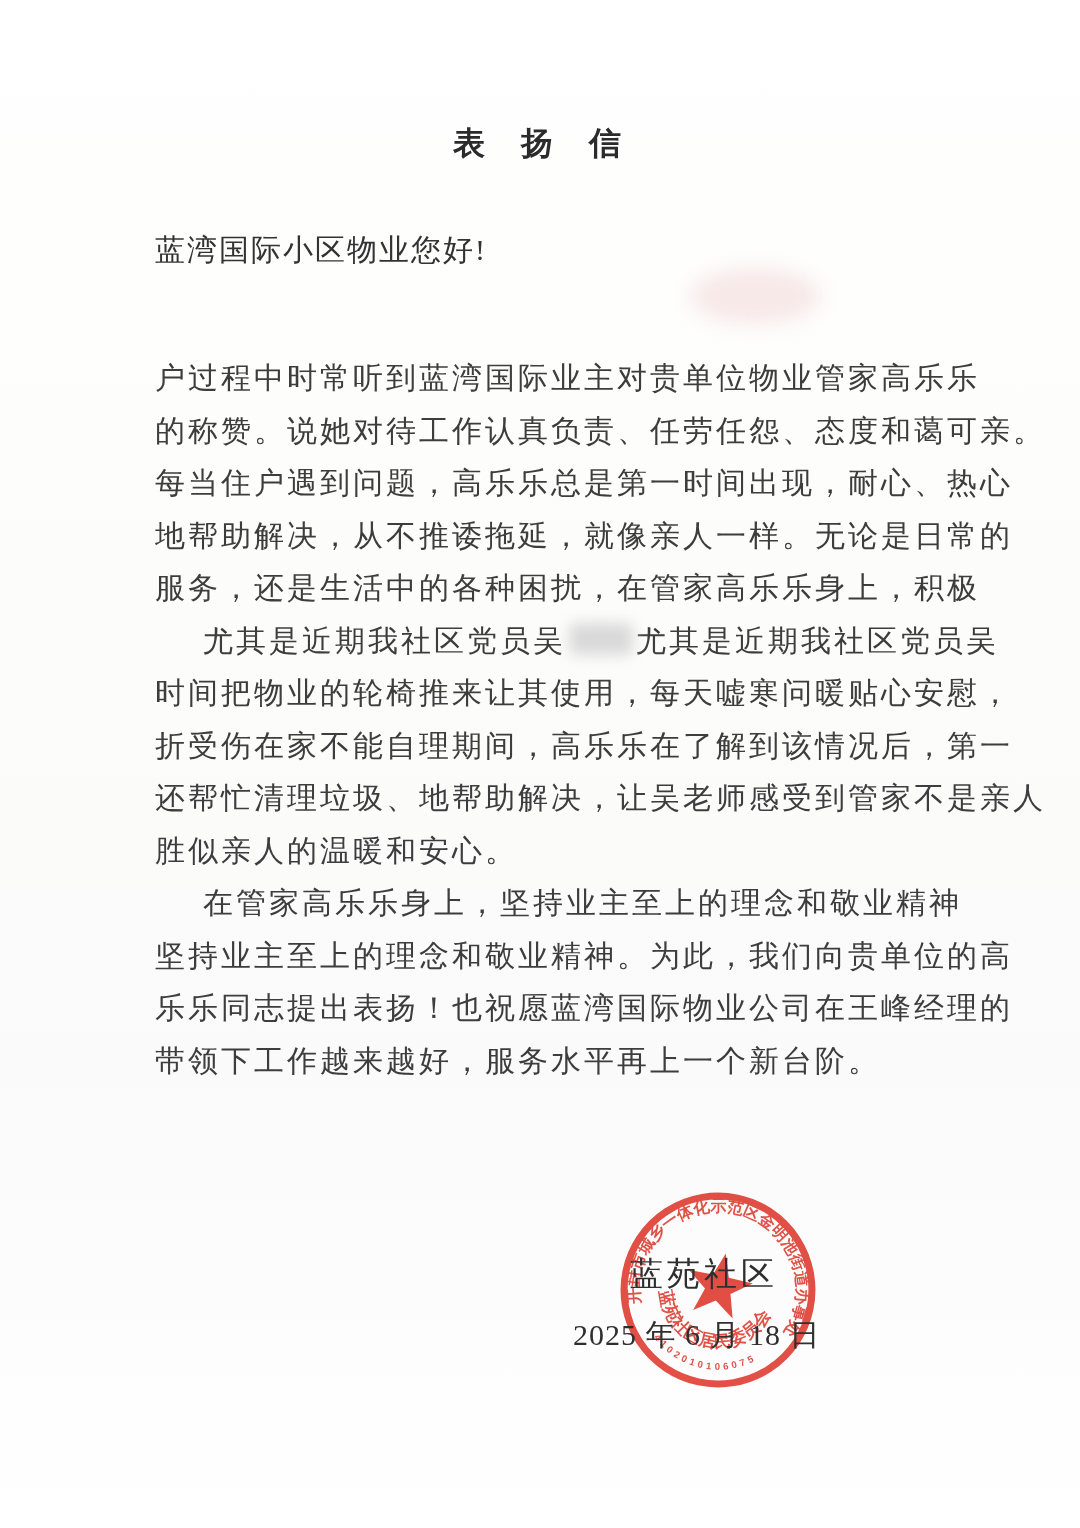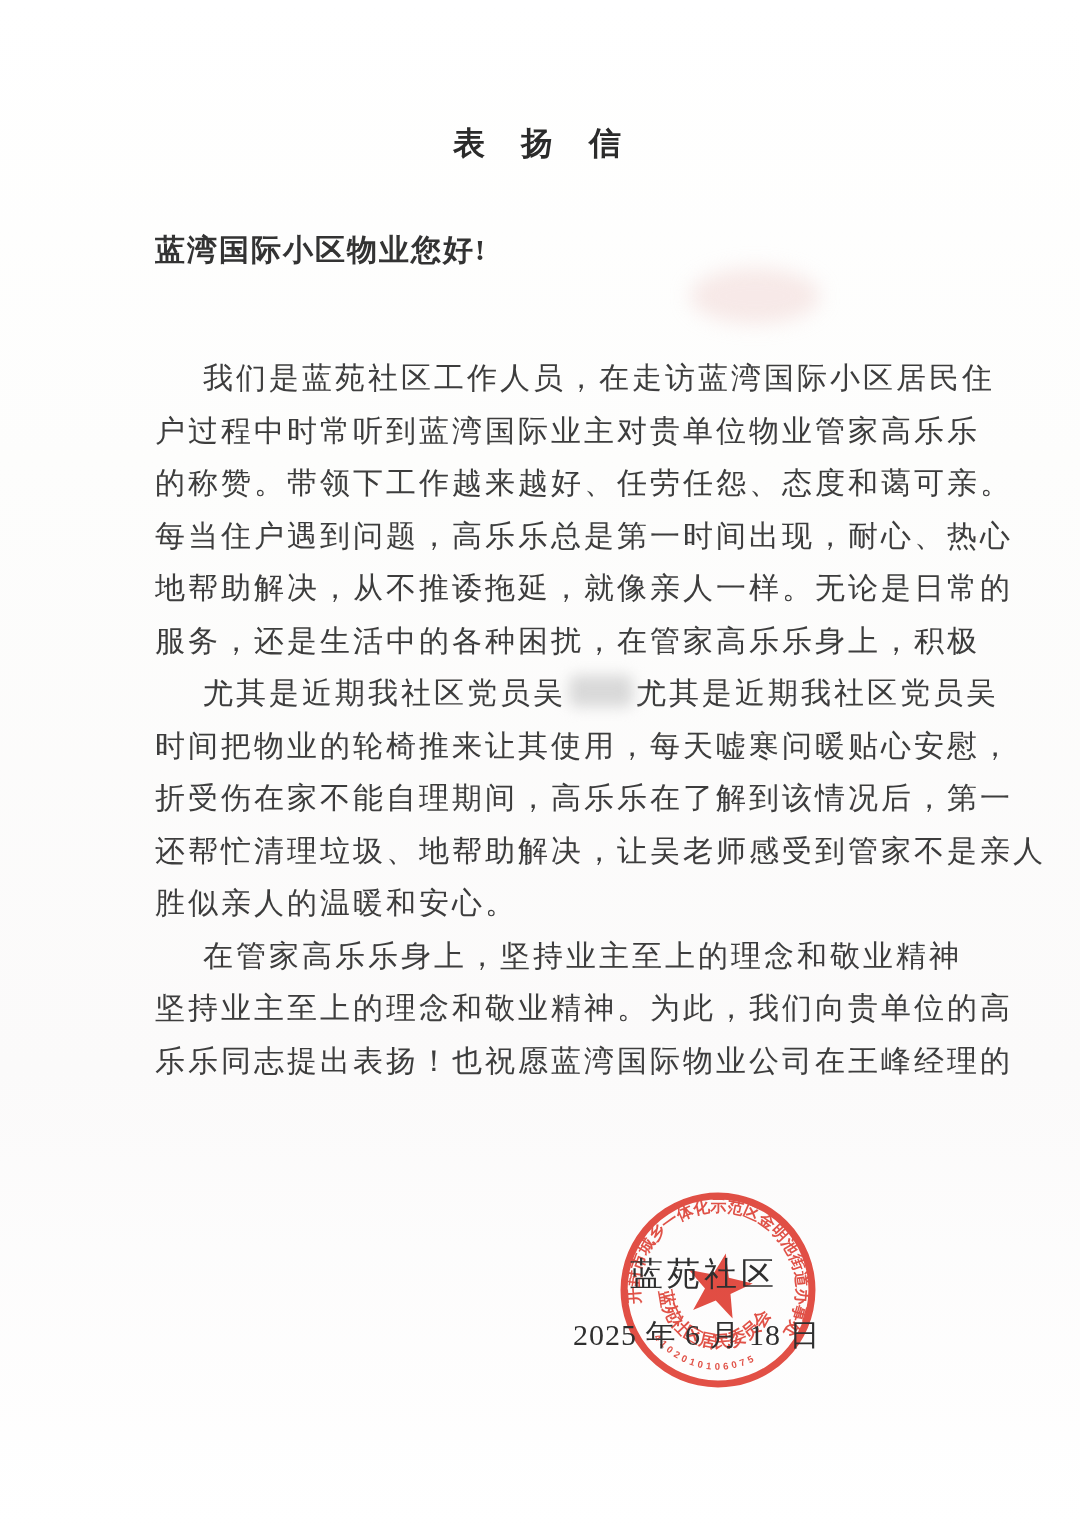--- a/index.html
+++ b/index.html
@@ -22,21 +22,21 @@
   }
   .title{
     position:absolute;top:118px;left:0;width:100%;
     margin:4px;
     text-align:center;
     font-size:32px;font-weight:700;color:#2b2b2b;
     letter-spacing:14px;
   }
   .salutation{
     position:absolute;top:230px;left:155px;
-    font-size:30px;font-weight:700;color:#333333;
+    font-size:30px;font-weight:400;color:#333333;
     letter-spacing:2px;
   }
   .body-text{
     position:absolute;top:352px;left:155px;width:785px;
     font-size:30px;color:#3d3d3d;
     letter-spacing:3px;
   }
   .line{
     height:52.5px;line-height:52.5px;
     white-space:nowrap;
@@ -79,36 +79,36 @@
 
 <div class="page">
 
   <div class="smudge"></div>
 
   <h1 class="title">表 扬 信</h1>
 
   <div class="salutation">蓝湾国际小区物业您好!</div>
 
   <div class="body-text">
-    <div class="line indent">我们是蓝苑社区工作人员，在走访蓝湾国际小区居民住</div>
     <div class="line">户过程中时常听到蓝湾国际业主对贵单位物业管家高乐乐</div>
-    <div class="line">的称赞。带领下工作越来越好、任劳任怨、态度和蔼可亲。</div>
+    <div class="line">的称赞。说她对待工作认真负责、任劳任怨、态度和蔼可亲。</div>
     <div class="line">每当住户遇到问题，高乐乐总是第一时间出现，耐心、热心</div>
     <div class="line">地帮助解决，从不推诿拖延，就像亲人一样。无论是日常的</div>
     <div class="line">服务，还是生活中的各种困扰，在管家高乐乐身上，积极</div>
 
     <div class="line indent"><span>尤其是近期我社区党员吴</span><span class="blur-name"></span><span>尤其是近期我社区党员吴</span></div>
     <div class="line">时间把物业的轮椅推来让其使用，每天嘘寒问暖贴心安慰，</div>
     <div class="line">折受伤在家不能自理期间，高乐乐在了解到该情况后，第一</div>
     <div class="line">还帮忙清理垃圾、地帮助解决，让吴老师感受到管家不是亲人</div>
     <div class="line">胜似亲人的温暖和安心。</div>
 
     <div class="line indent">在管家高乐乐身上，坚持业主至上的理念和敬业精神</div>
     <div class="line">坚持业主至上的理念和敬业精神。为此，我们向贵单位的高</div>
     <div class="line">乐乐同志提出表扬！也祝愿蓝湾国际物业公司在王峰经理的</div>
+    <div class="line">带领下工作越来越好，服务水平再上一个新台阶。</div>
   </div>
 
   <div class="signature">蓝苑社区</div>
   <div class="date">2025 年 6 月 18 日</div>
 
   <svg class="seal seal-glyphs" viewBox="0 0 200 200" xmlns="http://www.w3.org/2000/svg">
     <circle cx="100" cy="100" r="93" fill="none" stroke="#e0382c" stroke-width="7"></circle>
 
     <path id="sealTopArc" d="M 29.3,133 A 78,78 0 1 1 170.7,133" fill="none"></path>
     <text font-size="16" fill="#de3a2e" text-anchor="middle">

